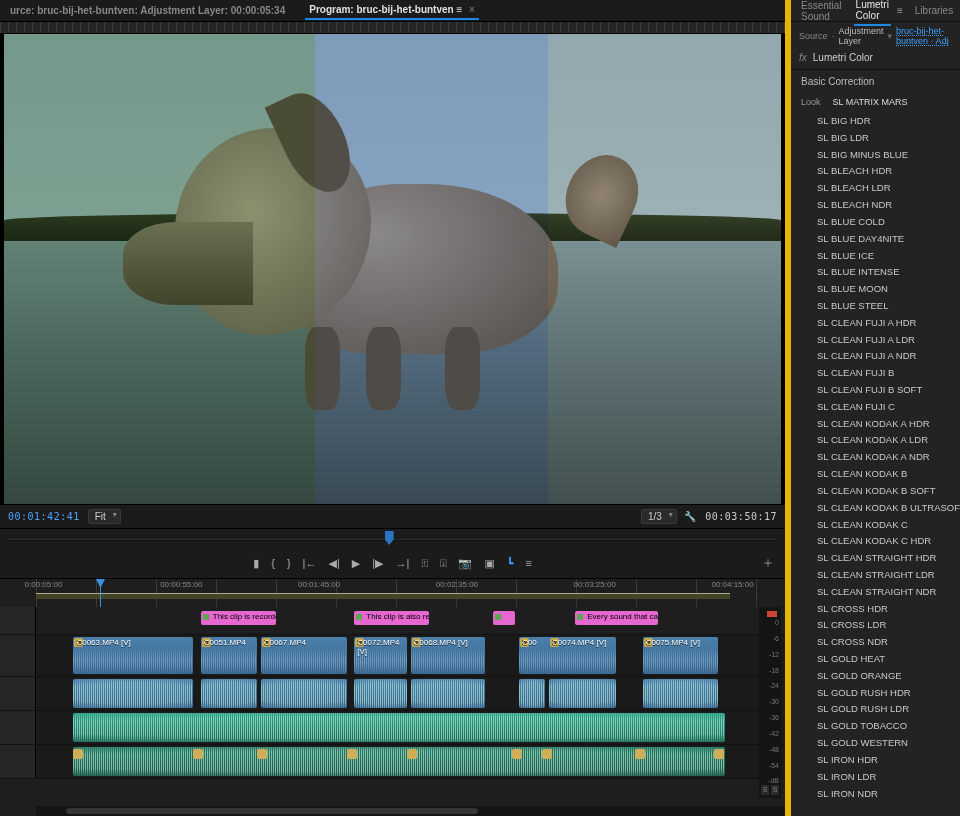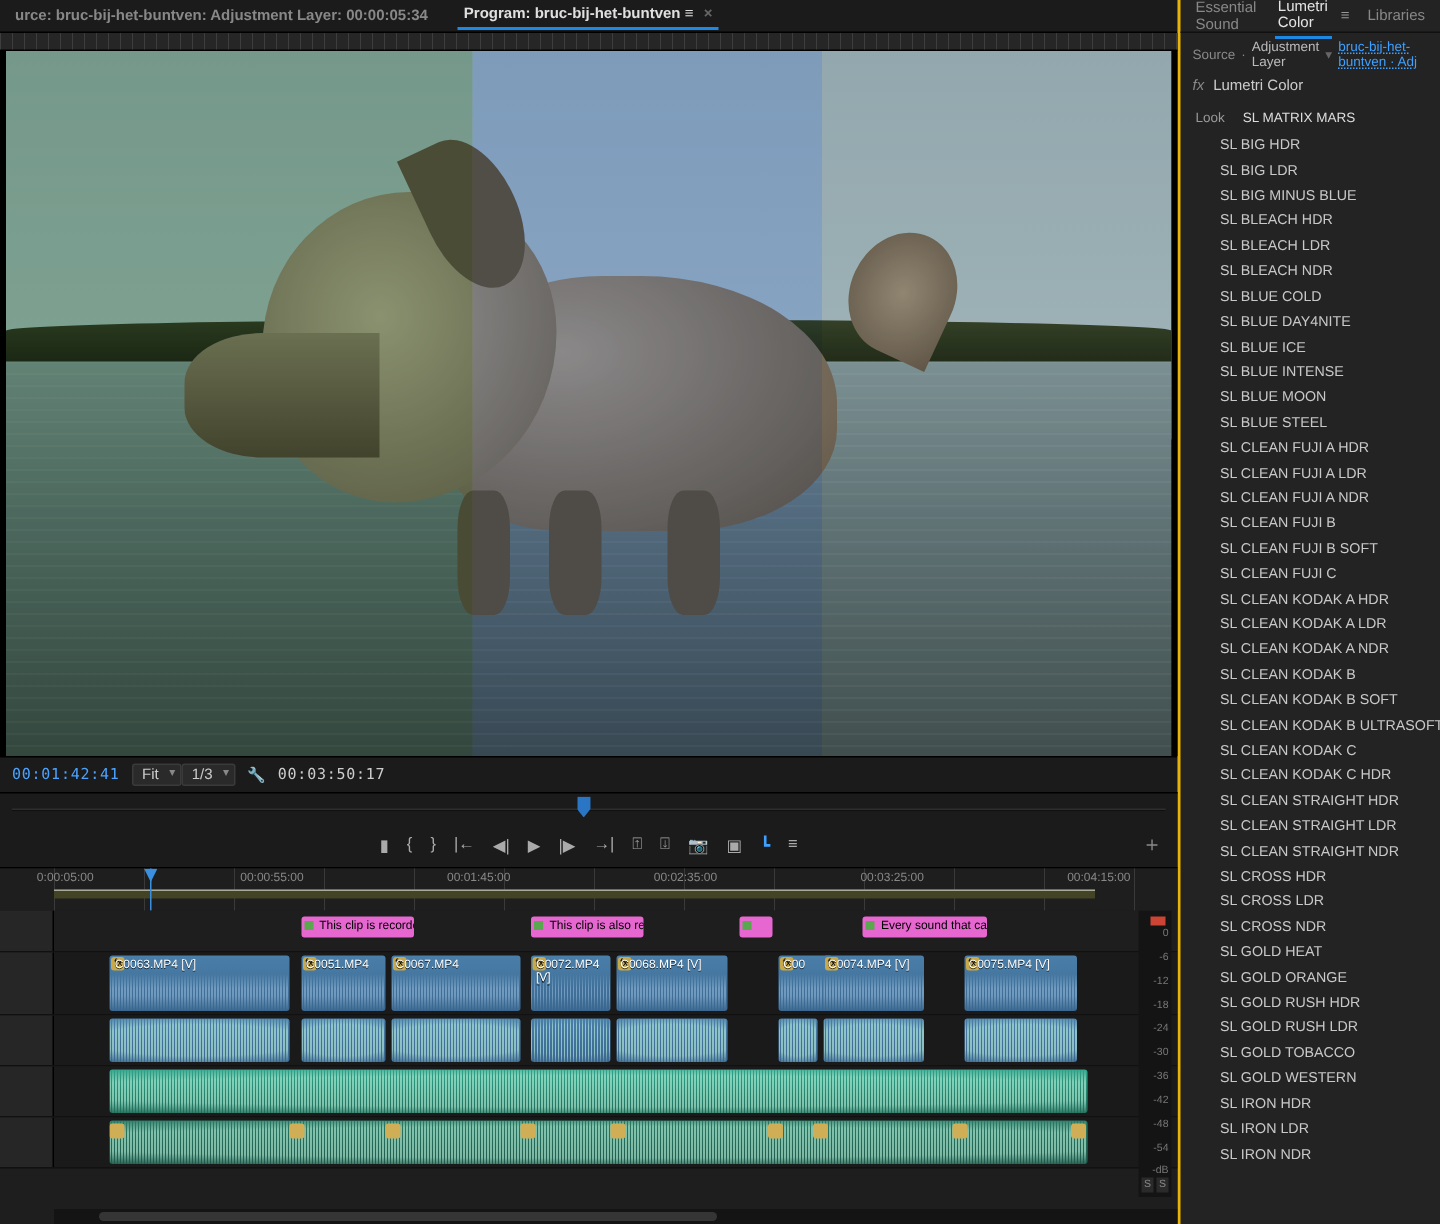--- a/index.html
+++ b/index.html
@@ -1,19 +1,19 @@
 <!DOCTYPE html>
 <html><head>
 <meta charset="utf-8">
 <style>
   * { margin: 0; padding: 0; box-sizing: border-box; font-family: "Segoe UI", Arial, sans-serif; }
   body { background: #1b1b1b; color: #b8b8b8; font-size: 10px; width: 960px; height: 816px; overflow: hidden; }
   .app { display: flex; width: 100%; height: 100%; }
   .left-col { flex: 1 1 auto; display: flex; flex-direction: column; min-width: 0; }
-  .right-col { width: 175px; background: #232323; display: flex; flex-direction: column; border-left: 2px solid #eab308; }
+  .right-col { width: 175px; background: #232323; display: flex; flex-direction: column; border-left: 6px solid #eab308; }
 
   
   .top-tabs { display: flex; align-items: center; height: 22px; background: #1b1b1b; gap: 16px; padding: 0 6px; font-size: 10px; color: #888; border-bottom: 1px solid #000; }
   .top-tabs .tab { padding: 3px 4px; font-weight: bold; }
   .top-tabs .tab.active { color: #e0e0e0; border-bottom: 2px solid #1e88e5; }
   .top-tabs .x { color: #666; margin-left: 4px; }
 
   
   .ruler { height: 12px; background: #262626; position: relative; border-bottom: 1px solid #000; }
   .ruler .ticks { position: absolute; inset: 0; background-image: repeating-linear-gradient(to right, #555 0, #555 1px, transparent 1px, transparent 8px); opacity: .5; }
@@ -32,21 +32,21 @@
   .dog .ear { position:absolute; left:25%; top:5%; width:14%; height:28%; background:#6c614e; border-radius: 0 50% 50% 50%; transform: rotate(-25deg);}
   .dog .tail { position:absolute; right:-6%; top:22%; width:16%; height:22%; background: radial-gradient(#a79a83,#6e6251); border-radius: 50% 50% 0 50%; transform: rotate(25deg);}
   .dog .leg { position:absolute; top:68%; width:8%; height:22%; background:#6a5f4c; border-radius: 30%; }
   .dog .leg.l1 { left:30%; } .dog .leg.l2 { left:44%; } .dog .leg.l3 { left:62%; }
   .tint { position:absolute; top:0; bottom:0; }
   .tint.green { left:0; width:40%; background: rgba(58,117,58,.40); mix-blend-mode: multiply; }
   .tint.blue  { left:40%; width:30%; background: rgba(70,110,200,.35); mix-blend-mode: multiply; }
   .tint.gray  { left:70%; right:0; background: rgba(120,120,120,.25); mix-blend-mode: multiply; }
 
   
-  .mon-bar { height: 24px; display:flex; align-items:center; padding: 0 8px; font-size:10px; background:#1b1b1b; border-top:1px solid #000; }
+  .mon-bar { height: 24px; display:flex; align-items:center; justify-content:space-between; padding: 0 8px; font-size:10px; background:#1b1b1b; border-top:1px solid #000; }
   .mon-bar .left, .mon-bar .right { display:flex; align-items:center; gap:8px; }
   .tc { color:#4aa3ff; font-family: monospace; letter-spacing:.5px;}
   .dropdown { background:#2a2a2a; border:1px solid #3a3a3a; padding:1px 14px 1px 6px; color:#ccc; border-radius:2px; position:relative; }
   .dropdown::after { content:"▾"; position:absolute; right:3px; top:0; font-size:8px; color:#888;}
   .icon { color:#aaa; font-size:10px; cursor:pointer; }
   .scrubber { height: 20px; background:#1b1b1b; position:relative; border-top:1px solid #000; }
   .scrubber .track { position:absolute; left:8px; right:8px; top:10px; height:2px; background:#2e2e2e;}
   .scrubber .playhead { position:absolute; top:2px; left:49%; width:9px; height:14px; background:#2a76c4; clip-path: polygon(0 0, 100% 0, 100% 60%, 50% 100%, 0 60%);}
   .transport { height: 30px; display:flex; align-items:center; justify-content:center; gap:12px; background:#1b1b1b; color:#aaa; font-size:11px; position:relative;}
   .transport span { cursor:pointer; }
@@ -355,20 +355,21 @@
       <span>Source</span>
       <span>·</span>
       <span class="dd">Adjustment Layer</span>
       <span style="color:#666">▾</span>
       <span class="seq">bruc-bij-het-buntven · Adj</span>
     </div>
     <div class="fx-row">
       <span class="fx-ic">fx</span>
       <span data="" yacc-bind="">Lumetri Color</span>
     </div>
+    <div class="section">Basic Correction</div>
     <div class="look-row">
       <span>Look</span>
       <span style="color:#ddd; margin-left:6px;">SL MATRIX MARS</span>
     </div>
     <div class="look-list" id="look-list">
         <div class="look-item">SL BIG HDR</div>
         <div class="look-item">SL BIG LDR</div>
         <div class="look-item">SL BIG MINUS BLUE</div>
         <div class="look-item">SL BLEACH HDR</div>
         <div class="look-item">SL BLEACH LDR</div>

